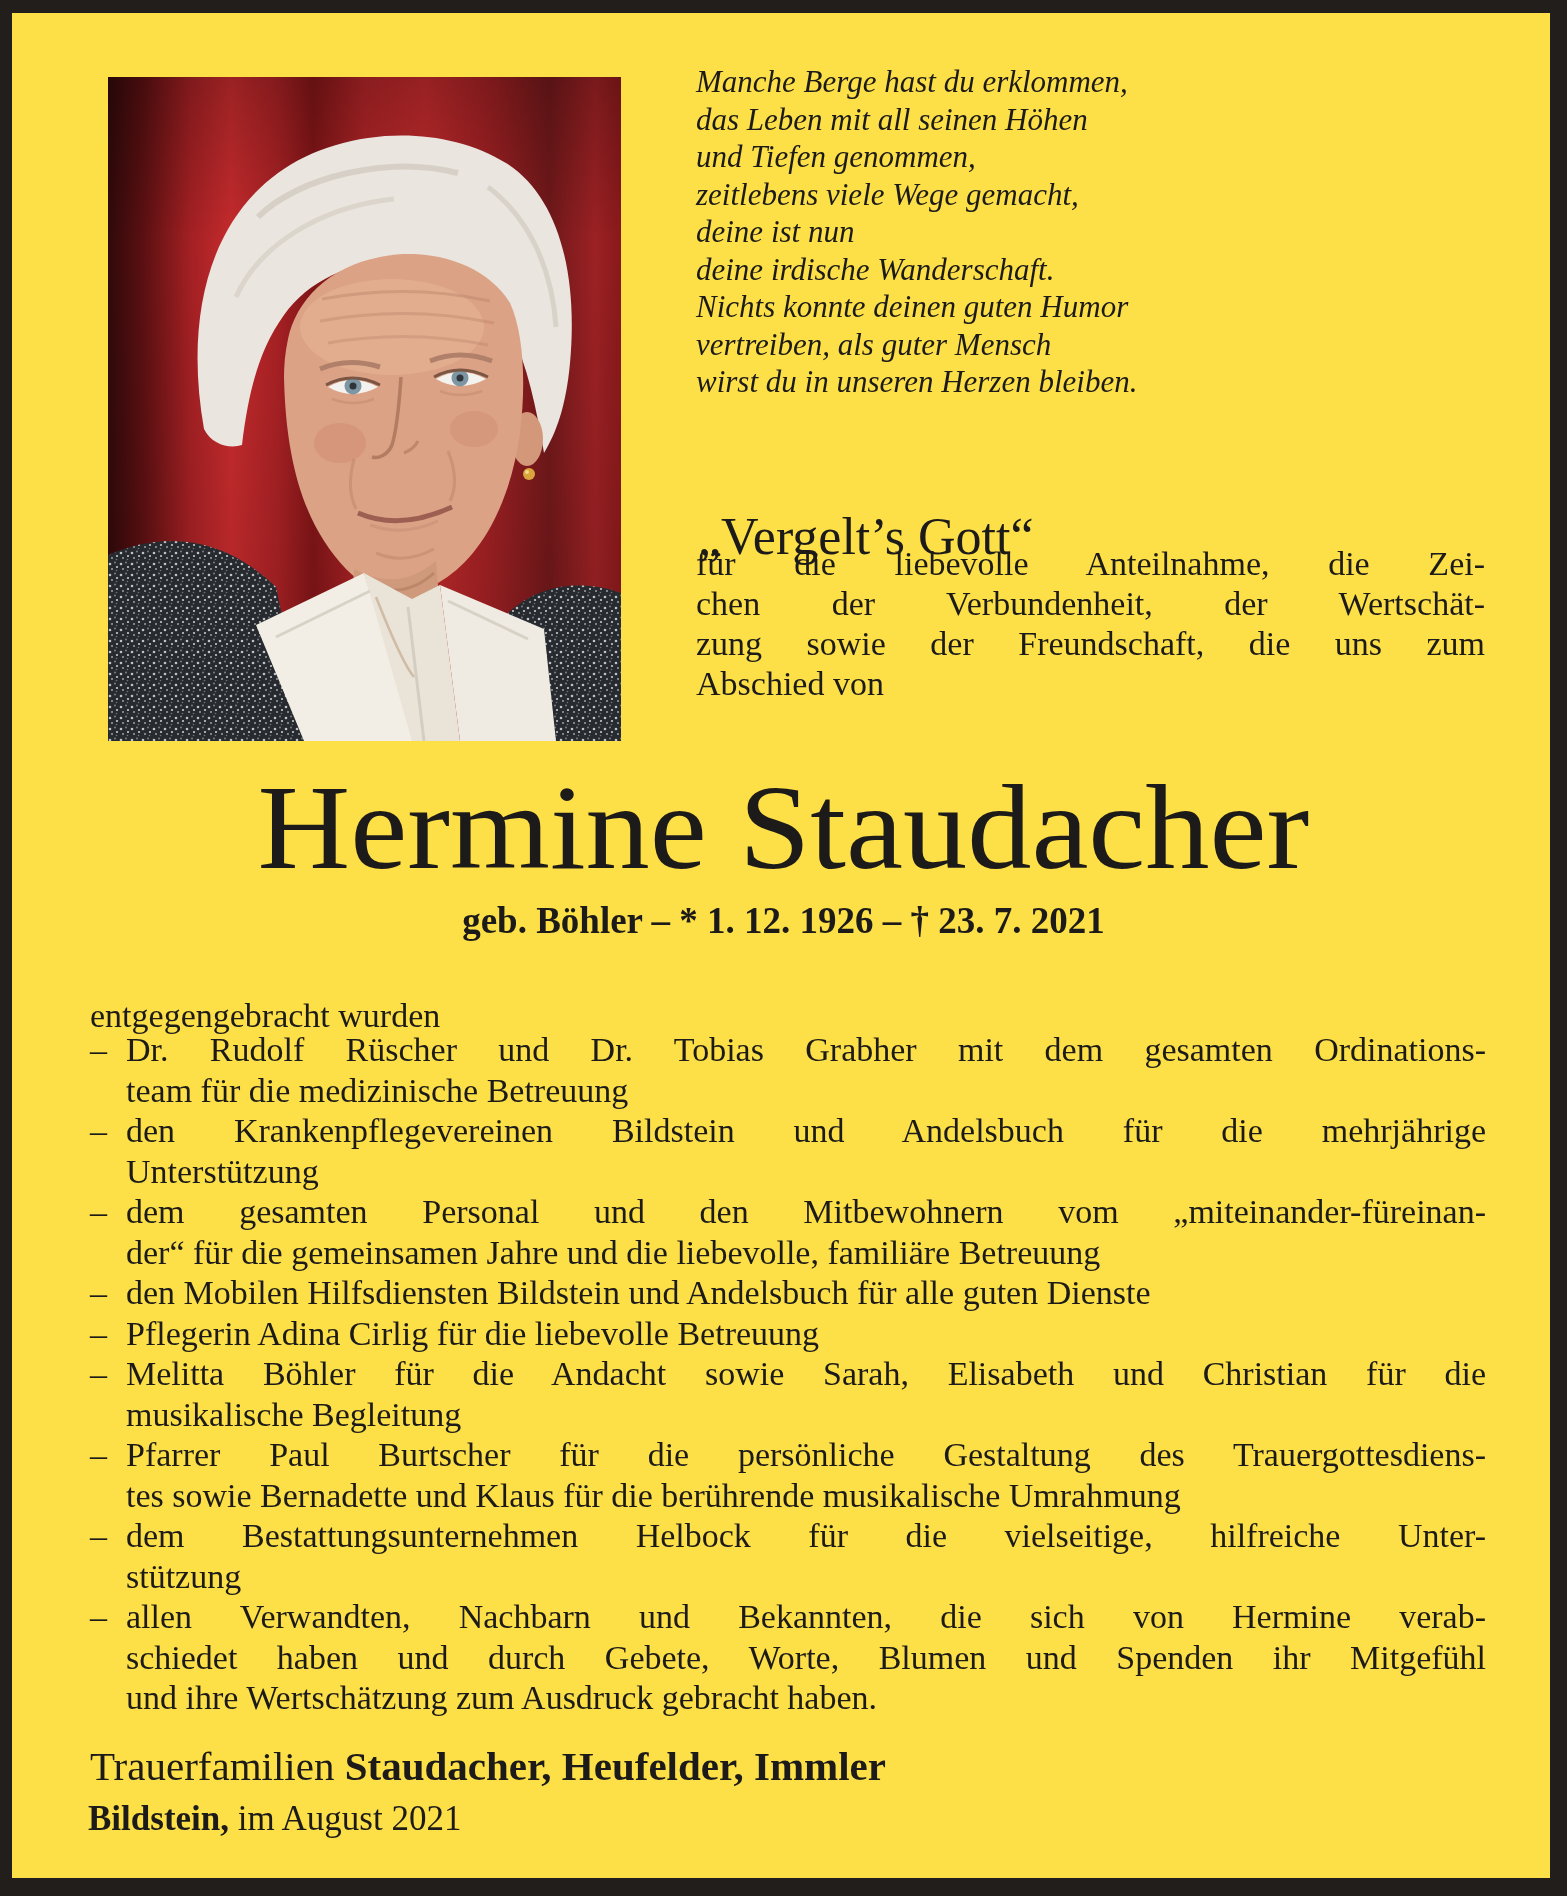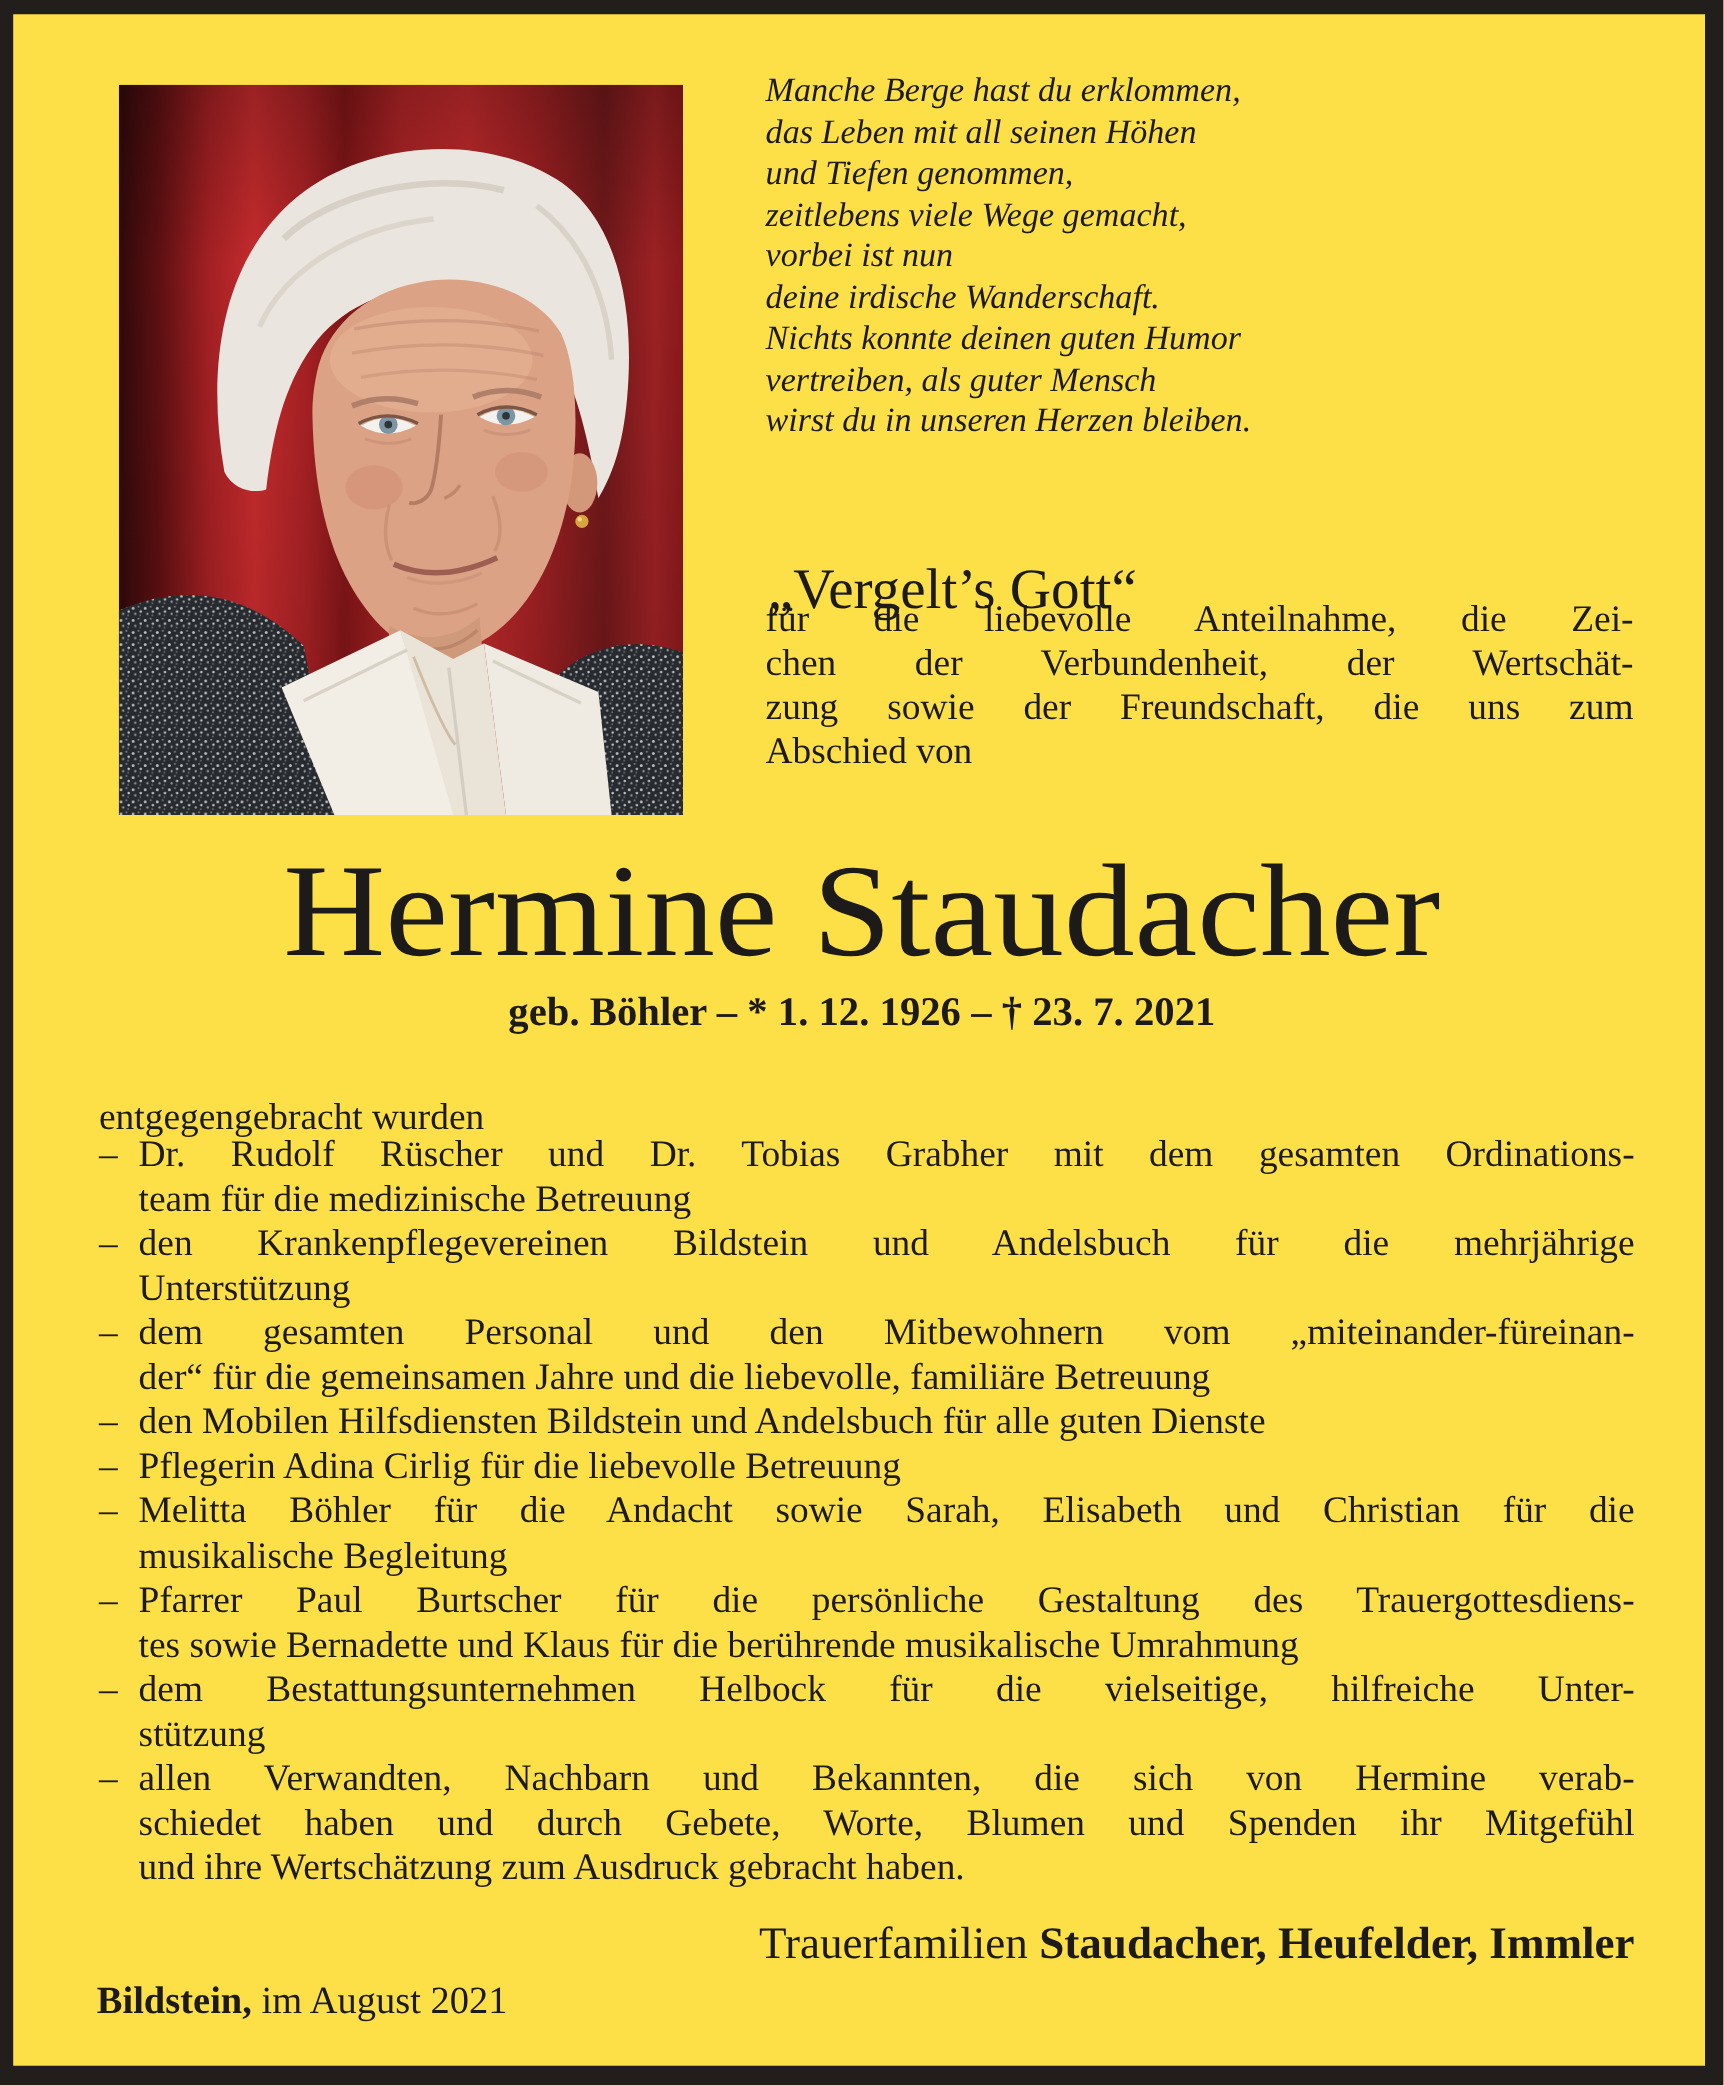--- a/index.html
+++ b/index.html
@@ -25,21 +25,21 @@
   .name .stretch{display:inline-block;transform:scaleX(1.07);transform-origin:50% 50%;}
   .vitals{position:absolute;left:0;top:899px;width:100%;text-align:center;
           font-weight:bold;font-size:37px;}
 
   .leadin{position:absolute;left:90px;top:976px;font-size:34px;margin-top:21px;}
   .thanks{position:absolute;left:90px;top:1030px;width:1396px;font-size:34px;line-height:40.5px;}
   .titem{display:flex;align-items:flex-start;}
   .dash{flex:0 0 24px;width:24px;}
   .tbody{flex:1;min-width:0;margin-left:12px;}
 
-  .signature{position:absolute;left:90px;top:1742px;width:1396px;text-align:right;font-size:41px;}
+  .signature{position:absolute;left:90px;top:1742px;width:1396px;font-size:41px;}
   .signature .fam{font-weight:bold;}
   .footer{position:absolute;left:88px;top:1799px;font-size:35px;}
   .footer .place{font-weight:bold;}
 </style>
 </head>
 <body>
 
 <div class="page">
   <div class="frame"></div>
 
@@ -138,21 +138,21 @@
 
       <path d="M268,520 Q294,586 306,600" stroke="#cdb79e" stroke-width="2.5" fill="none" opacity="0.9"></path>
     </svg>
   </div>
 
   <div class="poem">
       <div class="poem-line">Manche Berge hast du erklommen,</div>
       <div class="poem-line">das Leben mit all seinen Höhen</div>
       <div class="poem-line">und Tiefen genommen,</div>
       <div class="poem-line">zeitlebens viele Wege gemacht,</div>
-      <div class="poem-line">vorbei ist nun</div>
+      <div class="poem-line">deine ist nun</div>
       <div class="poem-line">deine irdische Wanderschaft.</div>
       <div class="poem-line">Nichts konnte deinen guten Humor</div>
       <div class="poem-line">vertreiben, als guter Mensch</div>
       <div class="poem-line">wirst du in unseren Herzen bleiben.</div>
     </div>
 
   <div class="quote">„Vergelt’s Gott“</div>
 
   <div class="intro">
       <div class="iline just">für die liebevolle Anteilnahme, die Zei-</div>

